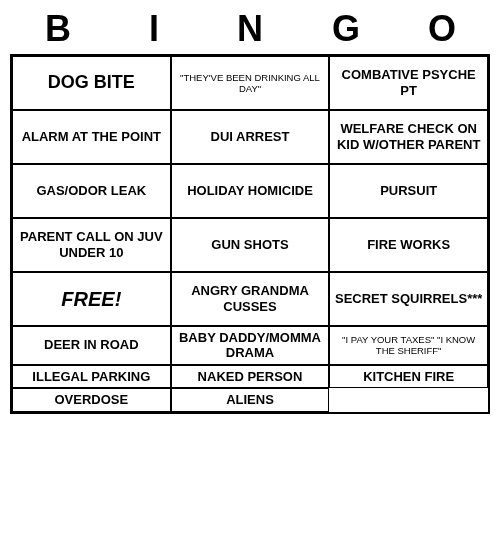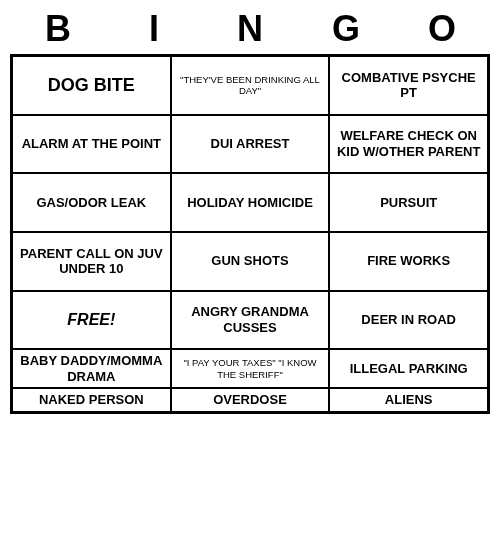--- a/index.html
+++ b/index.html
@@ -51,21 +51,21 @@
     .bingo-cell.large-text {
       font-size: 18px;
     }
     .bingo-cell.medium-text {
       font-size: 13px;
     }
     .bingo-cell.small-text {
       font-size: 13px;
     }
     .bingo-cell.free-space {
-      font-size: 16px;
+      font-size: 20px;
       font-style: italic;
     }
     .bingo-cell.quoted {
       font-size: 9.5px;
       font-weight: normal;
       text-transform: none;
     }
   </style>
 </head>
 <body>
@@ -86,20 +86,22 @@
     <div class="bingo-cell medium-text">DUI ARREST</div>
     <div class="bingo-cell small-text">WELFARE CHECK ON KID W/OTHER PARENT</div>
     <div class="bingo-cell small-text">GAS/ODOR LEAK</div>
     <div class="bingo-cell small-text">HOLIDAY HOMICIDE</div>
     <div class="bingo-cell medium-text">PURSUIT</div>
     <div class="bingo-cell small-text">PARENT CALL ON JUV UNDER 10</div>
     <div class="bingo-cell medium-text">GUN SHOTS</div>
     <div class="bingo-cell medium-text">FIRE WORKS</div>
     <div class="bingo-cell free-space">Free!</div>
     <div class="bingo-cell small-text">ANGRY GRANDMA CUSSES</div>
+    <div class="bingo-cell small-text">SECRET SQUIRRELS***</div>
     <div class="bingo-cell medium-text">DEER IN ROAD</div>
     <div class="bingo-cell small-text">BABY DADDY/MOMMA DRAMA</div>
     <div class="bingo-cell quoted">"I PAY YOUR TAXES" "I KNOW THE SHERIFF"</div>
     <div class="bingo-cell small-text">ILLEGAL PARKING</div>
     <div class="bingo-cell small-text">NAKED PERSON</div>
+    <div class="bingo-cell small-text">KITCHEN FIRE</div>
     <div class="bingo-cell small-text">OVERDOSE</div>
     <div class="bingo-cell medium-text">ALIENS</div>
   </div>
 
 </body></html>

